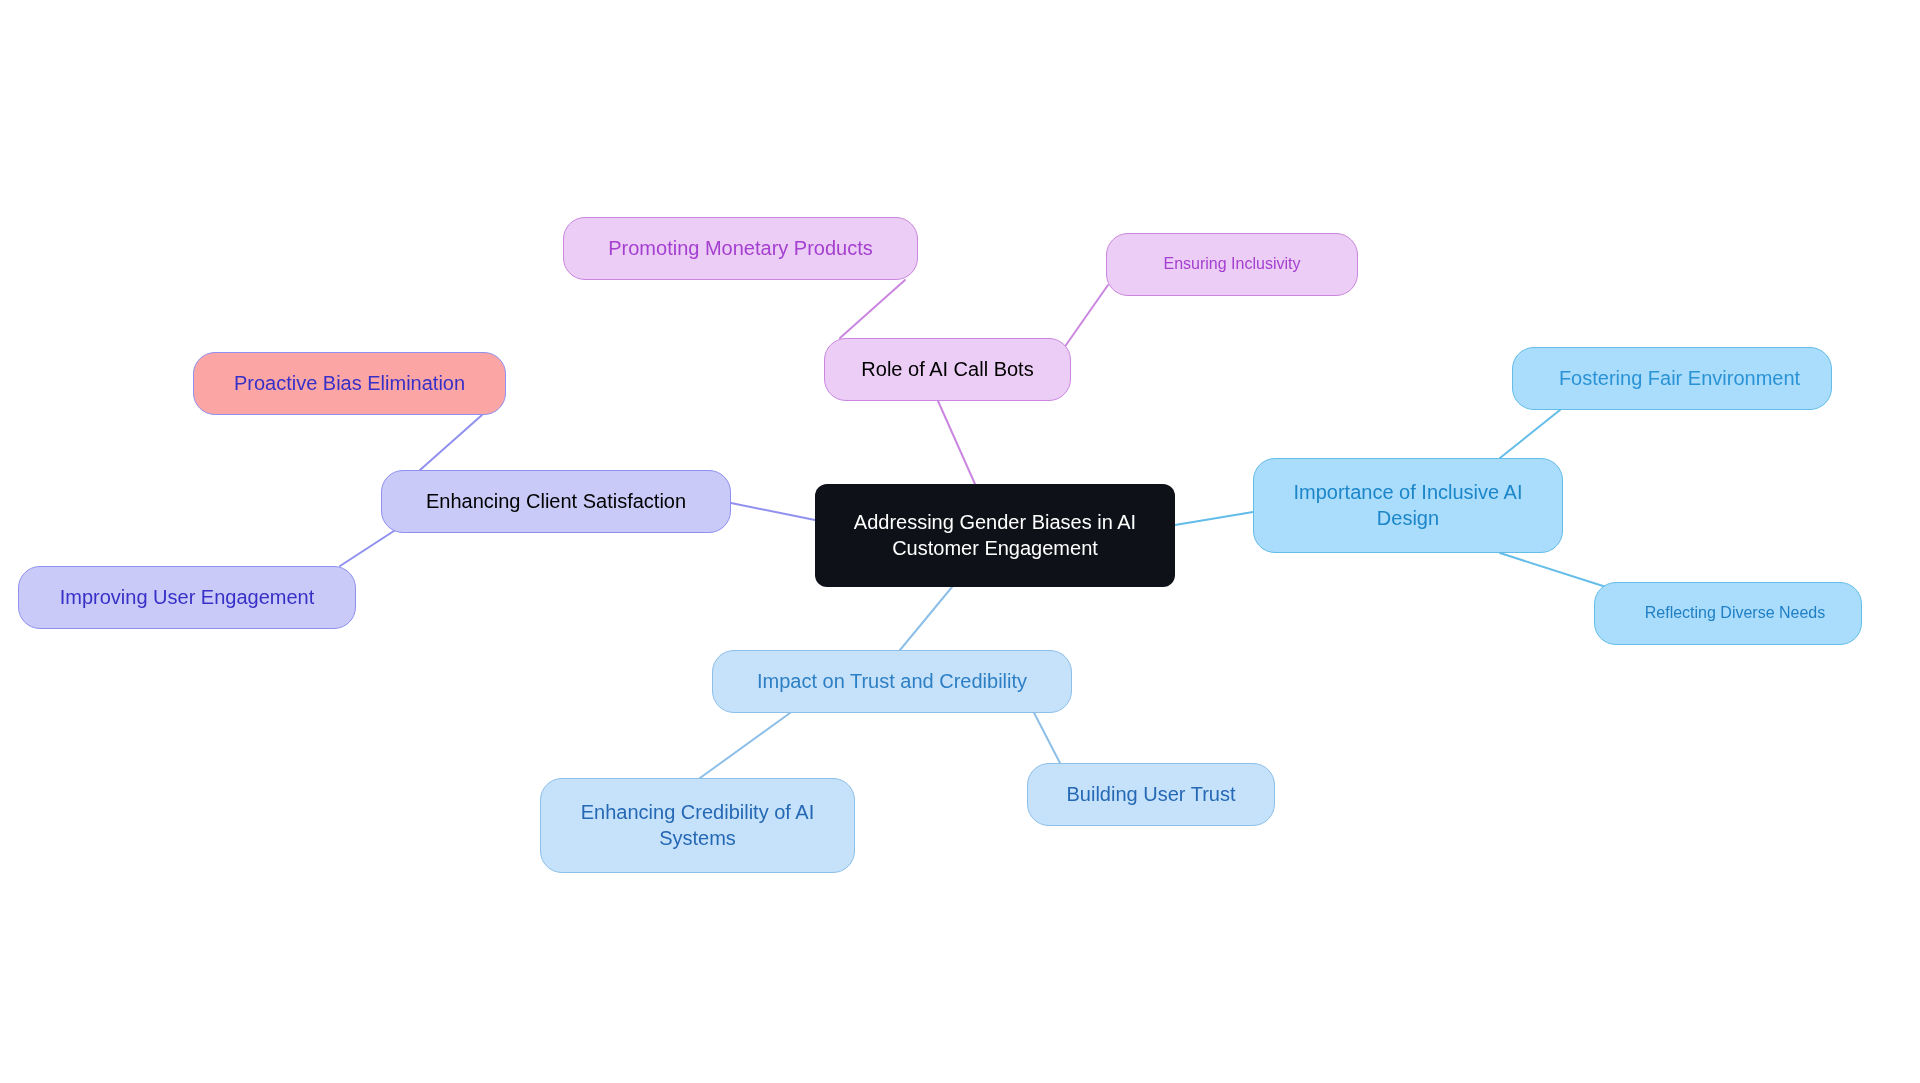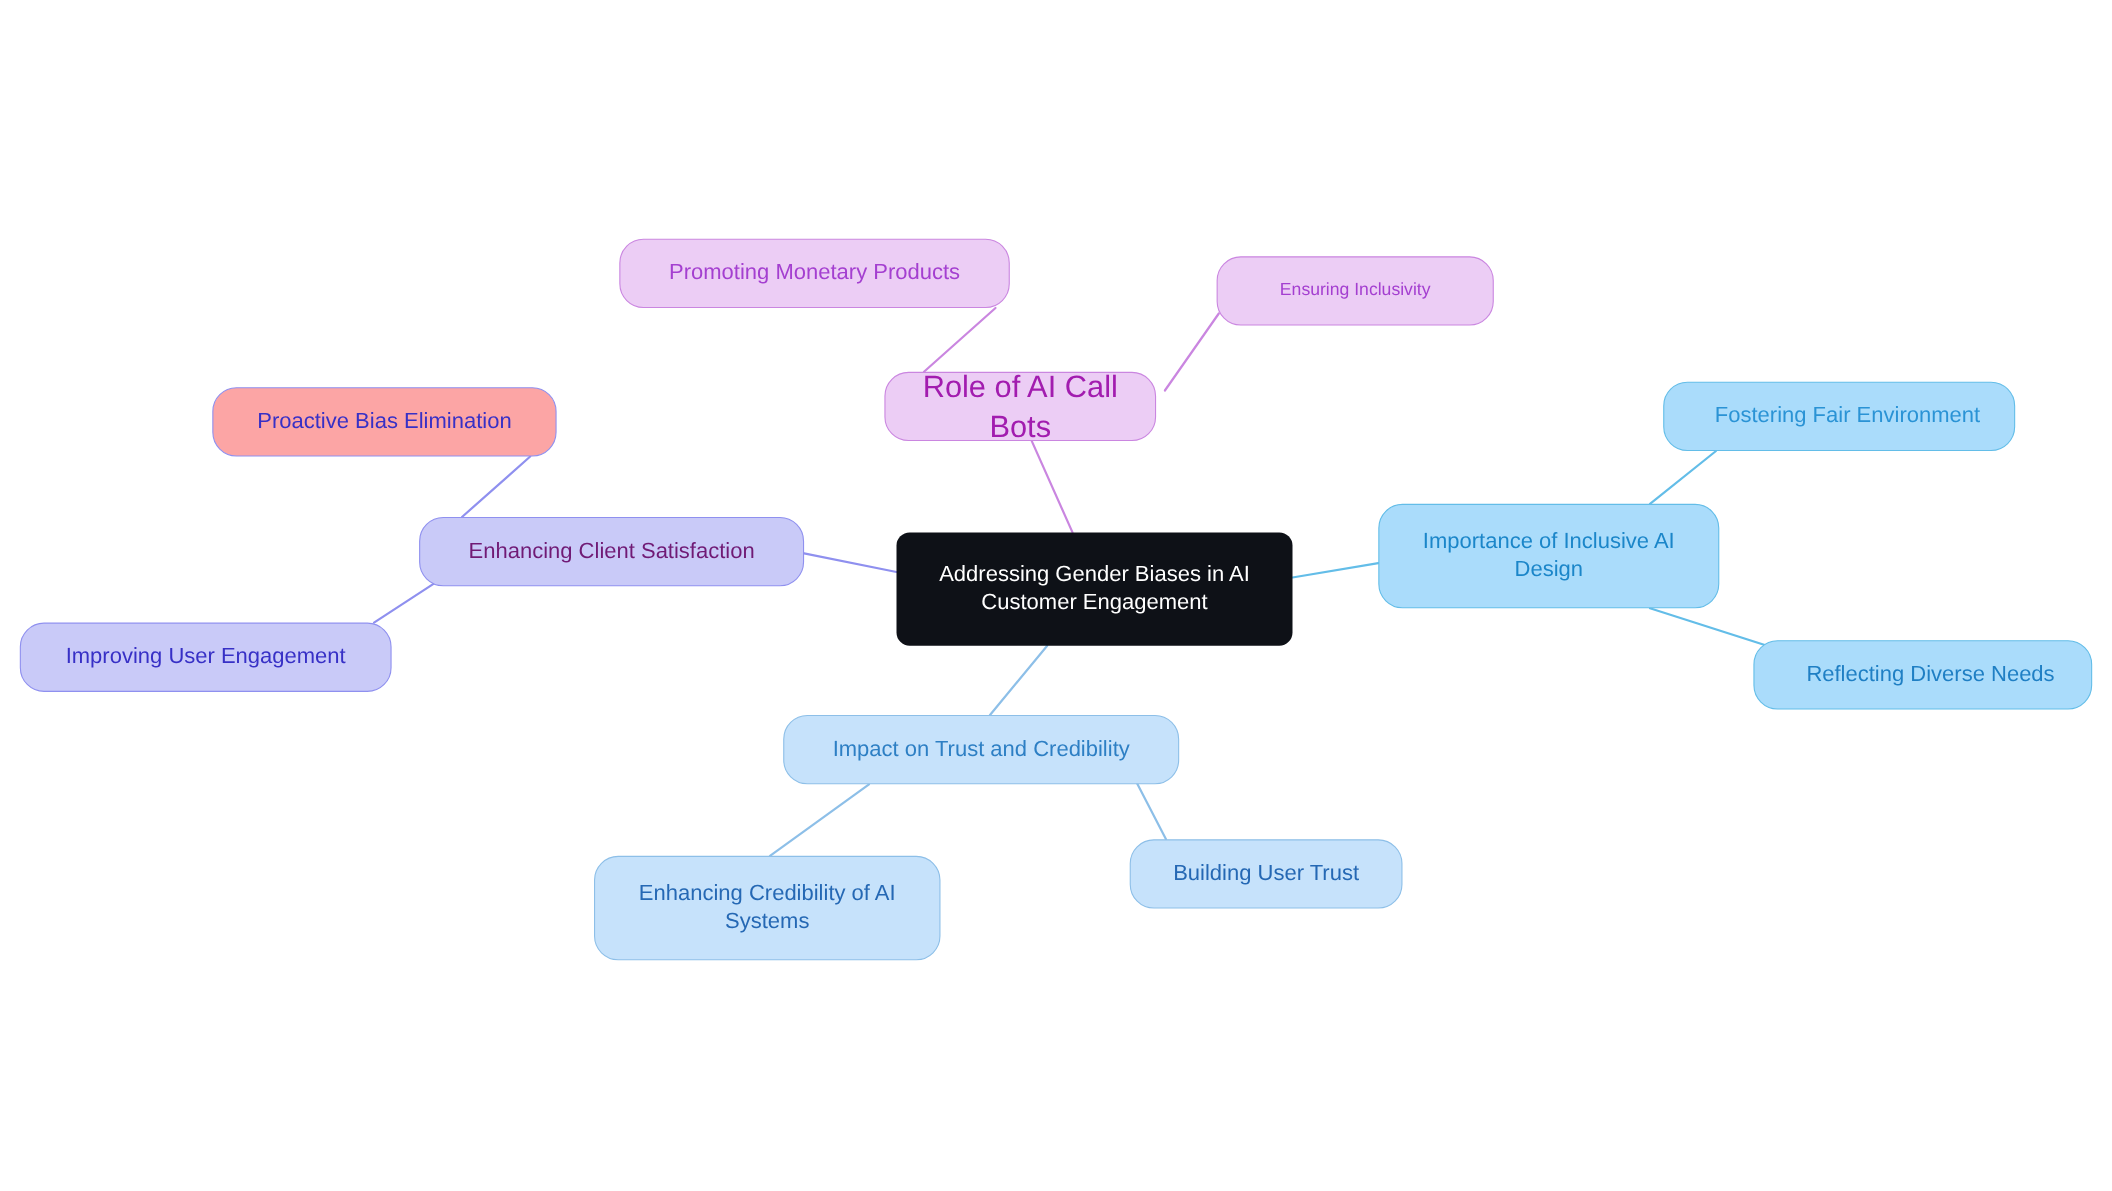--- a/index.html
+++ b/index.html
@@ -69,30 +69,30 @@
         <span class="node-label">Addressing Gender Biases in AI
 Customer Engagement</span>
       </div>
       <div class="node" style="left: 1253px; top: 458px; width: 310px; height: 95px; background: rgb(170, 220, 251); border-color: rgb(99, 189, 232); color: rgb(27, 134, 201); font-size: 20px;">
         <span class="node-label">Importance of Inclusive AI
 Design</span>
       </div>
       <div class="node" style="left: 1512px; top: 347px; width: 320px; height: 63px; background: rgb(170, 220, 251); border-color: rgb(99, 189, 232); color: rgb(42, 147, 213); font-size: 20px; padding-left: 29px;">
         <span class="node-label">Fostering Fair Environment</span>
       </div>
-      <div class="node" style="left: 1594px; top: 582px; width: 308px; height: 63px; background: rgb(170, 220, 251); border-color: rgb(99, 189, 232); color: rgb(31, 127, 196); font-size: 20px; padding-left: 28px;">
+      <div class="node" style="left: 1594px; top: 582px; width: 268px; height: 63px; background: rgb(170, 220, 251); border-color: rgb(99, 189, 232); color: rgb(31, 127, 196); font-size: 16px; padding-left: 28px;">
         <span class="node-label">Reflecting Diverse Needs</span>
       </div>
       <div class="node" style="left: 712px; top: 650px; width: 360px; height: 63px; background: rgb(198, 226, 251); border-color: rgb(141, 191, 232); color: rgb(45, 127, 196); font-size: 20px;">
         <span class="node-label">Impact on Trust and Credibility</span>
       </div>
-      <div class="node" style="left: 804px; top: 338px; width: 247px; height: 63px; background: rgb(236, 205, 245); border-color: rgb(202, 134, 224); color: #a21caf; font-size: 28px;">
+      <div class="node" style="left: 824px; top: 338px; width: 247px; height: 63px; background: rgb(236, 205, 245); border-color: rgb(202, 134, 224); color: #000000; font-size: 20px;">
         <span class="node-label">Role of AI Call Bots</span>
       </div>
-      <div class="node" style="left: 381px; top: 470px; width: 350px; height: 63px; background: rgb(201, 202, 248); border-color: rgb(143, 144, 239); color: #701a75; font-size: 20px;">
+      <div class="node" style="left: 381px; top: 470px; width: 350px; height: 63px; background: rgb(201, 202, 248); border-color: rgb(143, 144, 239); color: #000000; font-size: 20px;">
         <span class="node-label">Enhancing Client Satisfaction</span>
       </div>
       <div class="node" style="left: 540px; top: 778px; width: 315px; height: 95px; background: rgb(198, 226, 251); border-color: rgb(141, 191, 232); color: rgb(37, 104, 180); font-size: 20px;">
         <span class="node-label">Enhancing Credibility of AI
 Systems</span>
       </div>
       <div class="node" style="left: 1027px; top: 763px; width: 248px; height: 63px; background: rgb(198, 226, 251); border-color: rgb(141, 191, 232); color: rgb(37, 104, 180); font-size: 20px;">
         <span class="node-label">Building User Trust</span>
       </div>
       <div class="node" style="left: 563px; top: 217px; width: 355px; height: 63px; background: rgb(236, 205, 245); border-color: rgb(202, 134, 224); color: rgb(164, 63, 208); font-size: 20px; align-items: center;">

